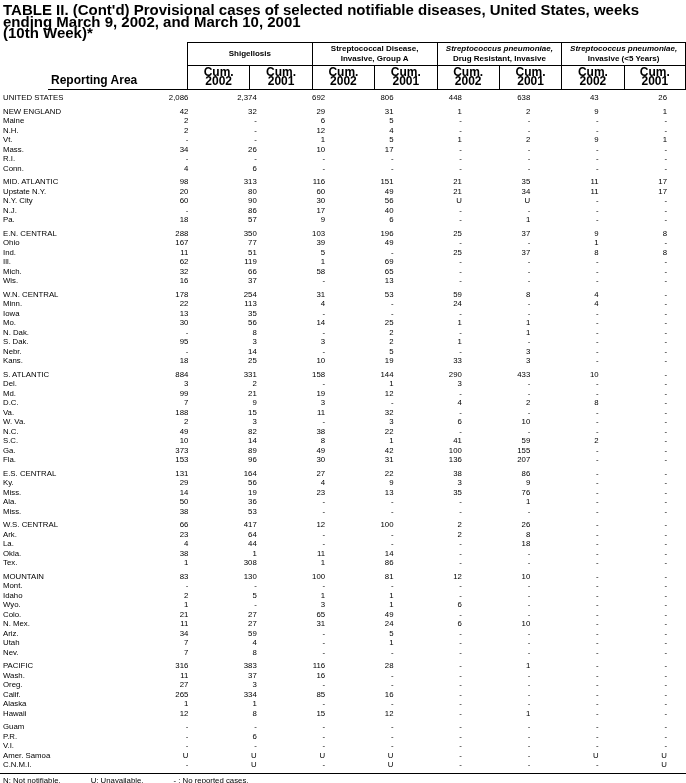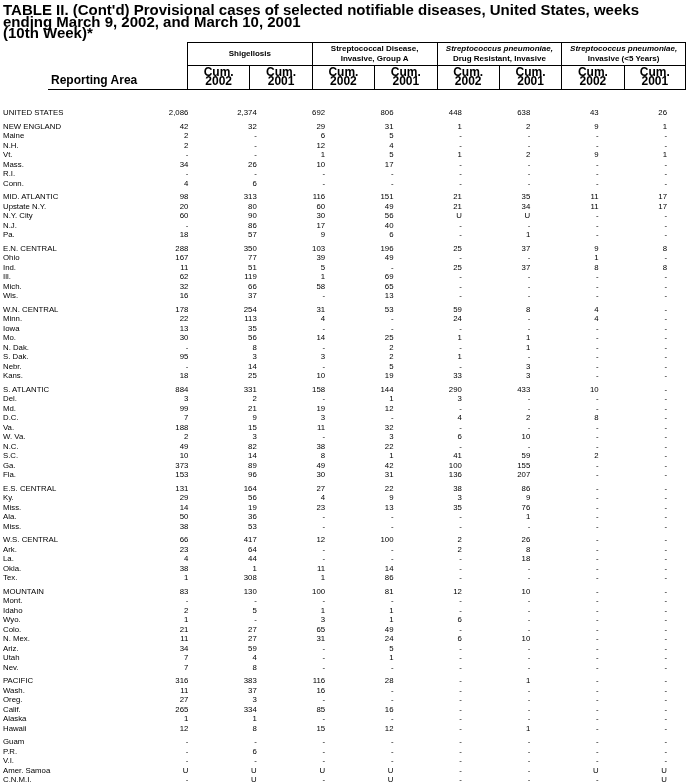--- a/index.html
+++ b/index.html
@@ -44,21 +44,21 @@
   .cum-row .ccell:last-child { border-right: 1px solid #000; }
   .ra-cell {
     display: flex;
     align-items: flex-end;
     font-weight: bold;
     font-size: 12px;
     padding: 0 0 2px 3px;
   }
   .it { font-style: italic; }
   .tbody .section { margin-top: 4px; }
-  .tbody .section:first-child { margin-top: 18px; }
+  .tbody .section:first-child { margin-top: 3px; }
   .row { display: grid; grid-template-columns: 139px repeat(8, 1fr); line-height: 9.5px; }
   .cell.area { padding-left: 3px; white-space: nowrap; }
   .cell.val { text-align: right; padding-right: 19px; white-space: nowrap; }
   .footnotes { border-top: 1px solid #000; margin-top: 3.5px; padding: 2px 0 0 3px; line-height: 9.5px; }
   .legend { display: flex; gap: 30px; }
 </style>
 </head>
 <body>
 
 <div class="page">

